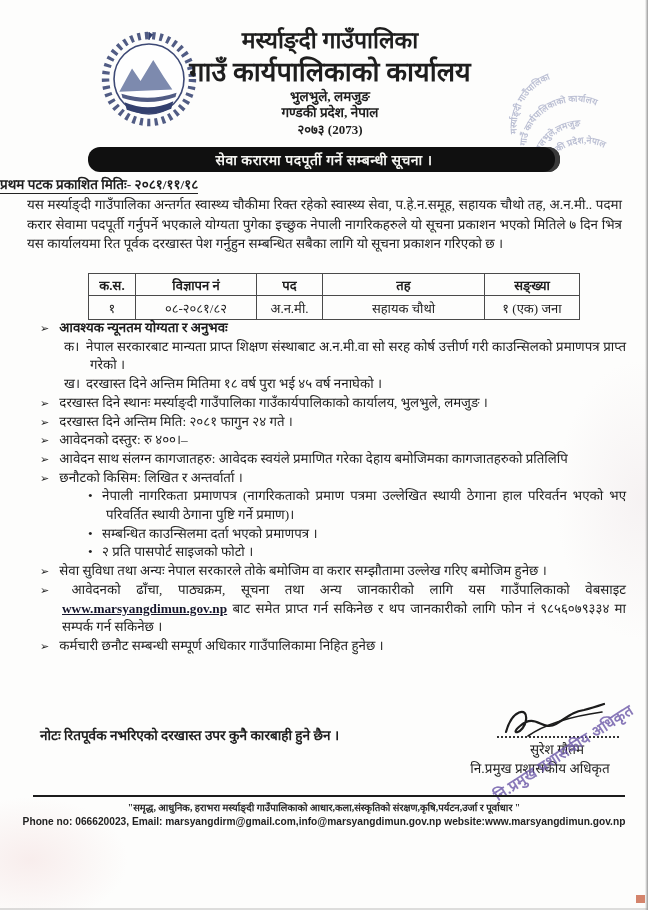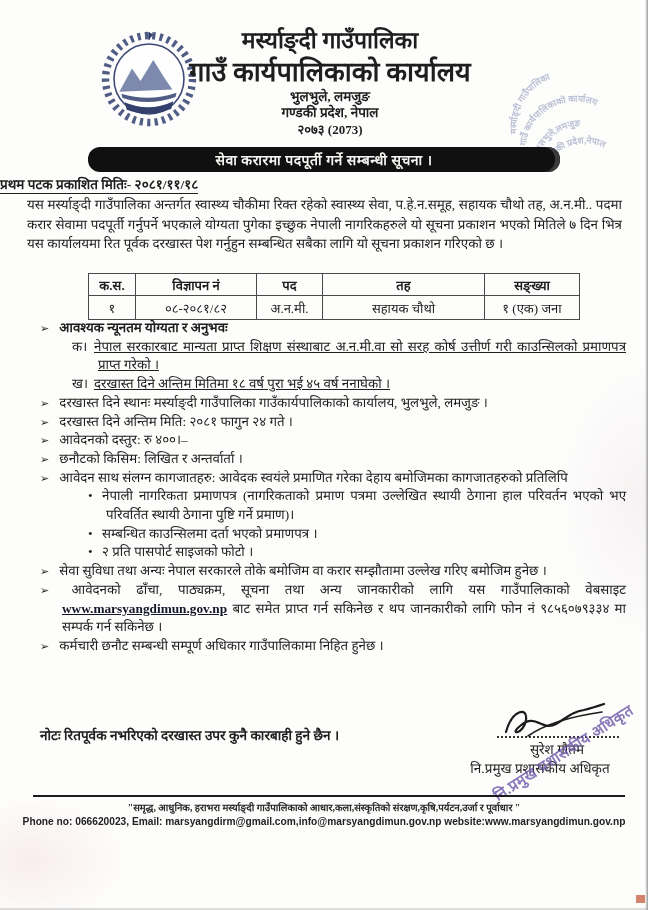--- a/index.html
+++ b/index.html
@@ -35,21 +35,21 @@
 
   table.jobtable{position:absolute;left:88px;top:273px;border-collapse:collapse;table-layout:fixed;padding-left:7px;}
   table.jobtable td,table.jobtable th{border:1.2px solid #4a4a4a;font-size:13px;text-align:center;padding:1px 2px;font-weight:normal;}
   table.jobtable th{font-weight:bold;height:19px;}
   table.jobtable td{height:21px;}
   .c0{width:42px}.c1{width:116px}.c2{width:61px}.c3{width:157px}.c4{width:90px}
 
   .bullets{position:absolute;left:40px;top:319px;width:586px;font-size:13.3px;line-height:18.7px;}
   .b-item{padding-left:22px;text-indent:-22px;text-align:justify;}
   .b-item .marker{display:inline-block;width:16px;text-indent:0;font-size:11px;color:#222;}
-  .sub-item{margin-left:32px;padding-left:26px;text-indent:-26px;text-align:justify;text-decoration:underline;}
+  .sub-item{margin-left:24px;padding-left:26px;text-indent:-26px;text-align:justify;}
   .sub-item .sub-label{display:inline-block;width:22px;text-indent:0;}
   .dot-item{margin-left:48px;padding-left:18px;text-indent:-18px;text-align:justify;}
   .dot-item .marker{display:inline-block;width:14px;text-indent:0;}
   .b-head{font-weight:bold;}
   a.weblink{color:#14142a;text-decoration:underline;font-weight:bold;}
 
   .note{position:absolute;left:40px;top:725px;font-size:13.6px;font-weight:bold;}
 
   .sig-scribble{position:absolute;left:498px;top:702px;width:110px;height:38px;}
   .sig-dots{position:absolute;left:497px;top:736px;width:122px;border-bottom:2px dotted #333;}
@@ -154,26 +154,26 @@
     <div class="b-item">
       <span class="marker">➢</span>
       <span>दरखास्त दिने अन्तिम मिति: २०८१ फागुन २४ गते ।</span>
     </div>
     <div class="b-item">
       <span class="marker">➢</span>
       <span>आवेदनको दस्तुर: रु ४००।–</span>
     </div>
     <div class="b-item">
       <span class="marker">➢</span>
+      <span>आवेदन साथ संलग्न कागजातहरु: आवेदक स्वयंले प्रमाणित गरेका देहाय बमोजिमका कागजातहरुको प्रतिलिपि</span>
+    </div>
+
+    <div class="b-item">
+      <span class="marker">➢</span>
       <span>छनौटको किसिम: लिखित र अन्तर्वार्ता ।</span>
-    </div>
-
-    <div class="b-item">
-      <span class="marker">➢</span>
-      <span>आवेदन साथ संलग्न कागजातहरु: आवेदक स्वयंले प्रमाणित गरेका देहाय बमोजिमका कागजातहरुको प्रतिलिपि</span>
     </div>
     <div class="dot-item">
       <span class="marker">•</span><span>नेपाली नागरिकता प्रमाणपत्र (नागरिकताको प्रमाण पत्रमा उल्लेखित स्थायी ठेगाना हाल परिवर्तन भएको भए परिवर्तित स्थायी ठेगाना पुष्टि गर्ने प्रमाण)।</span>
     </div>
     <div class="dot-item">
       <span class="marker">•</span><span>सम्बन्धित काउन्सिलमा दर्ता भएको प्रमाणपत्र ।</span>
     </div>
     <div class="dot-item">
       <span class="marker">•</span><span>२ प्रति पासपोर्ट साइजको फोटो ।</span>
     </div>

